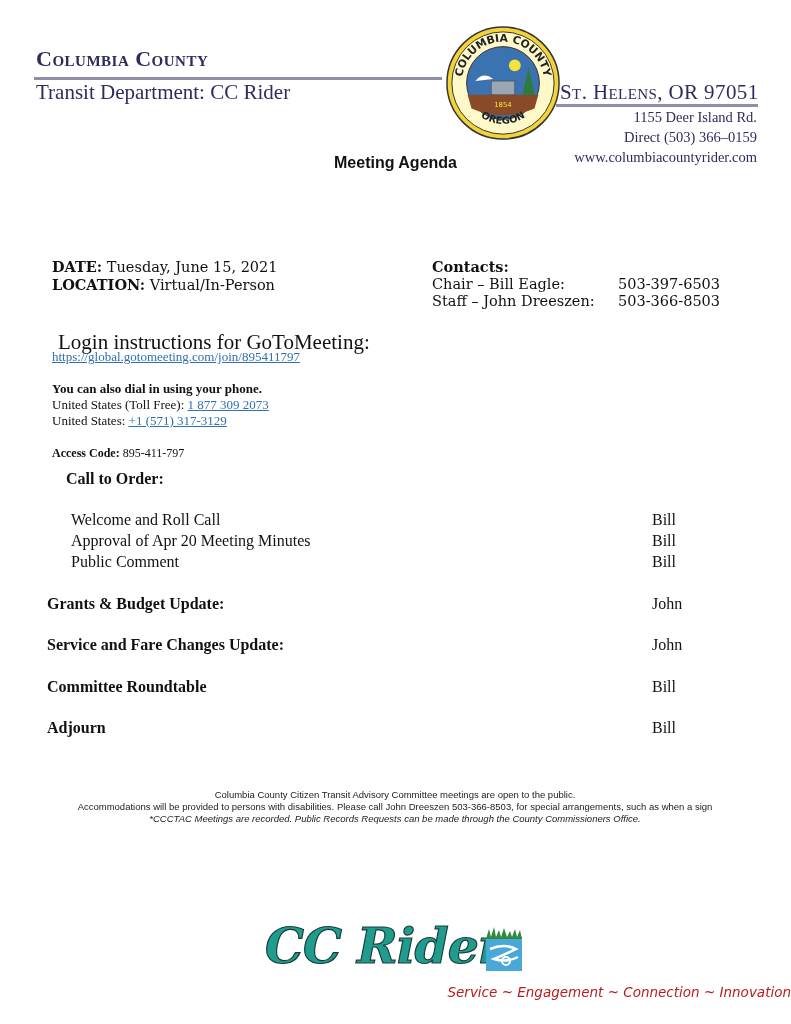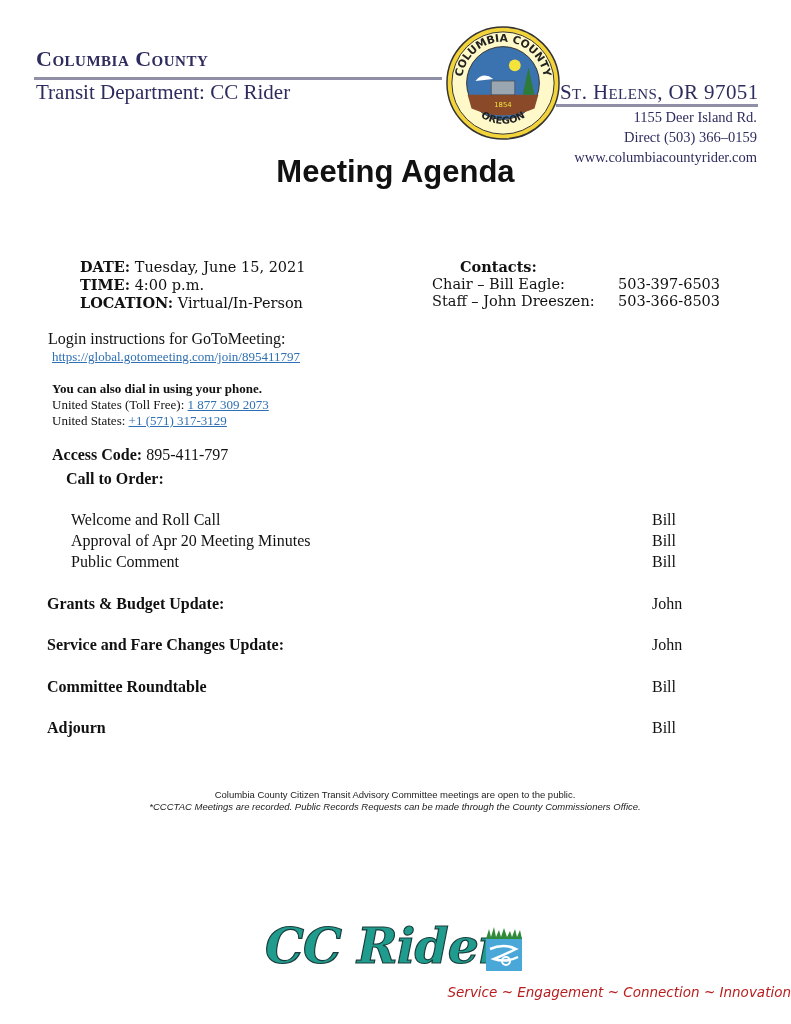--- a/index.html
+++ b/index.html
@@ -15,35 +15,35 @@
   .rule-left { left: 34px; top: 77px; width: 408px; height: 3px; background: #8f8fa8; }
   .rule-right { left: 556px; top: 104px; width: 202px; height: 3px; background: #8f8fa8; }
   .city { left: 560px; top: 80px; font-size: 21px; color: #2e2c5e; font-variant: small-caps; letter-spacing: 0.4px; }
   .addr { right: 34px; font-size: 14.5px; color: #2e2c5e; text-align: right; }
   .addr1 { top: 109px; }
   .addr2 { top: 129px; }
   .addr3 { top: 149px; }
 
   .seal { left: 444px; top: 24px; width: 118px; height: 118px; }
 
-  .title { left: 0; width: 791px; top: 154px; text-align: center; font-size: 31px; font-weight: bold; }
+  .title { left: 0; width: 791px; top: 154px; text-align: center; font-size: 16px; font-weight: bold; }
 
   
   .info { font-size: 14.5px; line-height: 17px; }
-  .info b { font-weight: bold; margin-left: 28px; }
+  .info b { font-weight: bold; }
   .info-left { left: 52px; top: 258px; }
   .info-right { left: 432px; top: 258px; }
   .contact-row { display: flex; align-items: center; }
   .contact-row .c-label { width: 186px; }
 
-  .login { left: 48px; top: 330px; font-size: 16px; }
+  .login { left: 58px; top: 330px; font-size: 21px; }
   .login-link { left: 52px; top: 349px; font-size: 13px; color: #2f6fb3; text-decoration: underline; }
   .dial { left: 52px; top: 381px; font-size: 13px; line-height: 16px; }
   .dial a { color: #2f6fb3; text-decoration: underline; }
-  .access { left: 52px; top: 446px; font-size: 16px; }
+  .access { left: 52px; top: 446px; font-size: 12px; }
 
   
   .agenda { font-size: 16px; }
   .ag-head { left: 47px; font-weight: bold; }
   .ag-sub { left: 71px; }
   .ag-who { left: 652px; }
 
   
   .footer { left: 0; width: 790px; top: 789px; text-align: center; font-size: 9.5px; line-height: 12px; color: #222; }
   .footer .it { font-style: italic; }
@@ -85,21 +85,20 @@
 <div class="abs serif city">St. Helens, OR 97051</div>
 <div class="abs rule-right"></div>
 <div class="abs serif addr addr1">1155 Deer Island Rd.</div>
 <div class="abs serif addr addr2">Direct (503) 366–0159</div>
 <div class="abs serif addr addr3">www.columbiacountyrider.com</div>
 
 <div class="abs sans title">Meeting Agenda</div>
 
 <div class="abs georgia info info-left">
   <div><b>DATE:</b> <span>Tuesday, June 15, 2021</span></div>
-  <div><b>TIME:</b> <span>4:00 p.m.</span></div>
   <div><b>LOCATION:</b> <span>Virtual/In-Person</span></div>
 </div>
 
 <div class="abs georgia info info-right">
   <div><b>Contacts:</b></div>
   <div class="contact-row">
     <span class="c-label">Chair – Bill Eagle:</span>
     <span>503-397-6503</span>
   </div>
   <div class="contact-row">
@@ -139,20 +138,21 @@
 <div class="abs serif agenda ag-who" style="top:636px;">John</div>
 
 <div class="abs serif agenda ag-head" style="top:678px;">Committee Roundtable</div>
 <div class="abs serif agenda ag-who" style="top:678px;">Bill</div>
 
 <div class="abs serif agenda ag-head" style="top:719px;">Adjourn</div>
 <div class="abs serif agenda ag-who" style="top:719px;">Bill</div>
 
 <div class="abs sans footer">
   <div>Columbia County Citizen Transit Advisory Committee meetings are open to the public.</div>
+  <div>Accommodations will be provided to persons with disabilities. Please call John Dreeszen 503-366-8503, for special arrangements, such as when a sign</div>
   <div class="it">*CCCTAC Meetings are recorded. Public Records Requests can be made through the County Commissioners Office.</div>
 </div>
 
 <div class="abs logo-text">CC Rider</div>
 <svg class="abs logo-icon" viewBox="0 0 36 44">
   <rect x="0" y="10" width="36" height="34" fill="#4aa8d8"></rect>
   <path d="M0 12 L3 2 L5 10 L8 0 L10 10 L13 3 L15 10 L18 1 L21 10 L24 4 L26 10 L29 2 L31 10 L34 3 L36 12 Z" fill="#2f8a3a"></path>
   <path d="M4 22 Q18 16 30 22 Q18 28 8 32 Q20 36 32 30" stroke="#ffffff" stroke-width="2.5" fill="none"></path>
   <circle cx="20" cy="34" r="4" stroke="#ffffff" stroke-width="2" fill="none"></circle>
 </svg>

